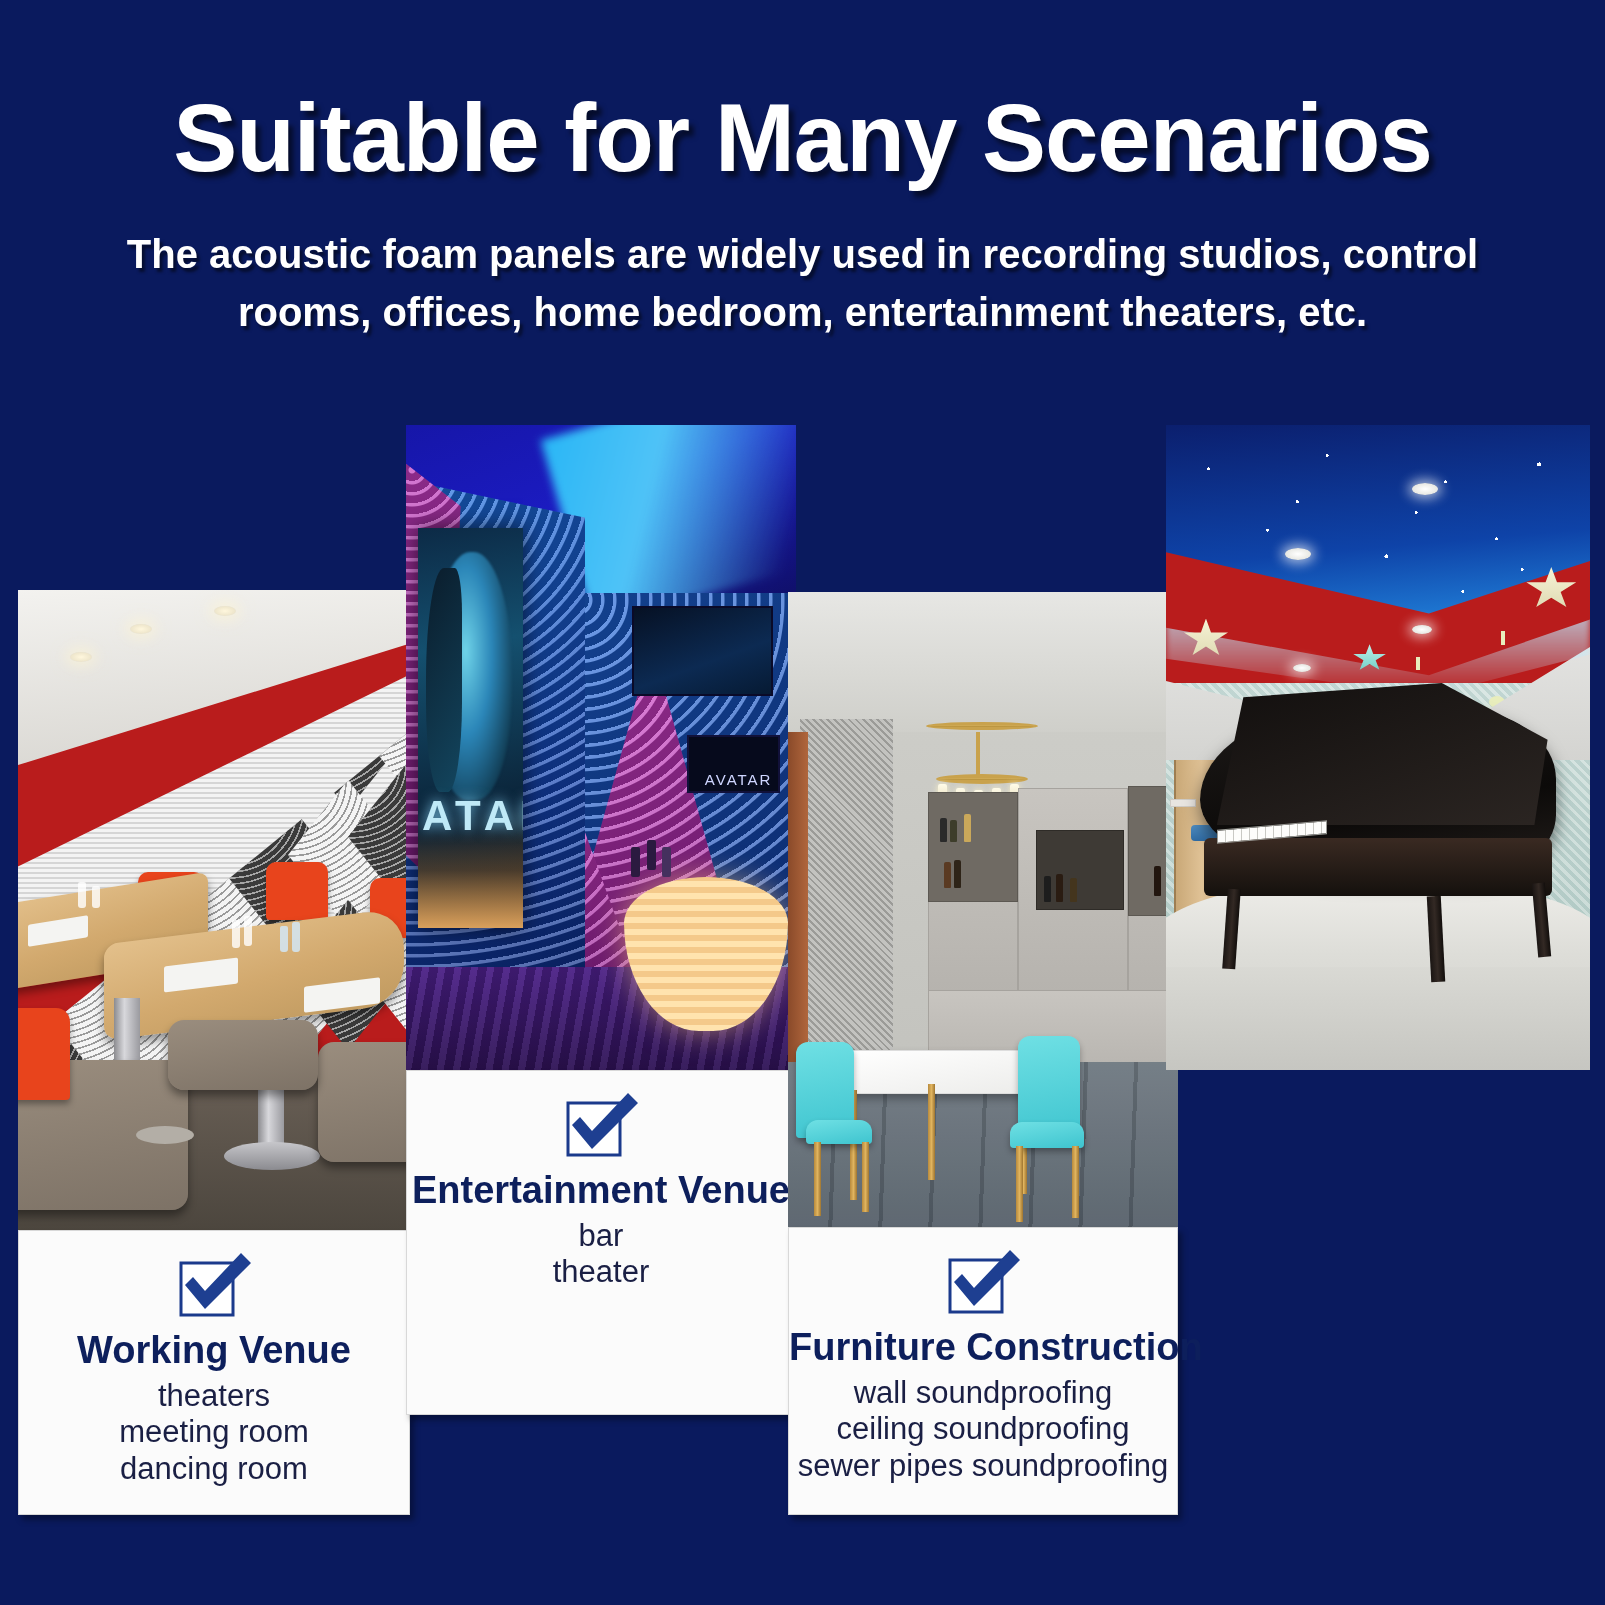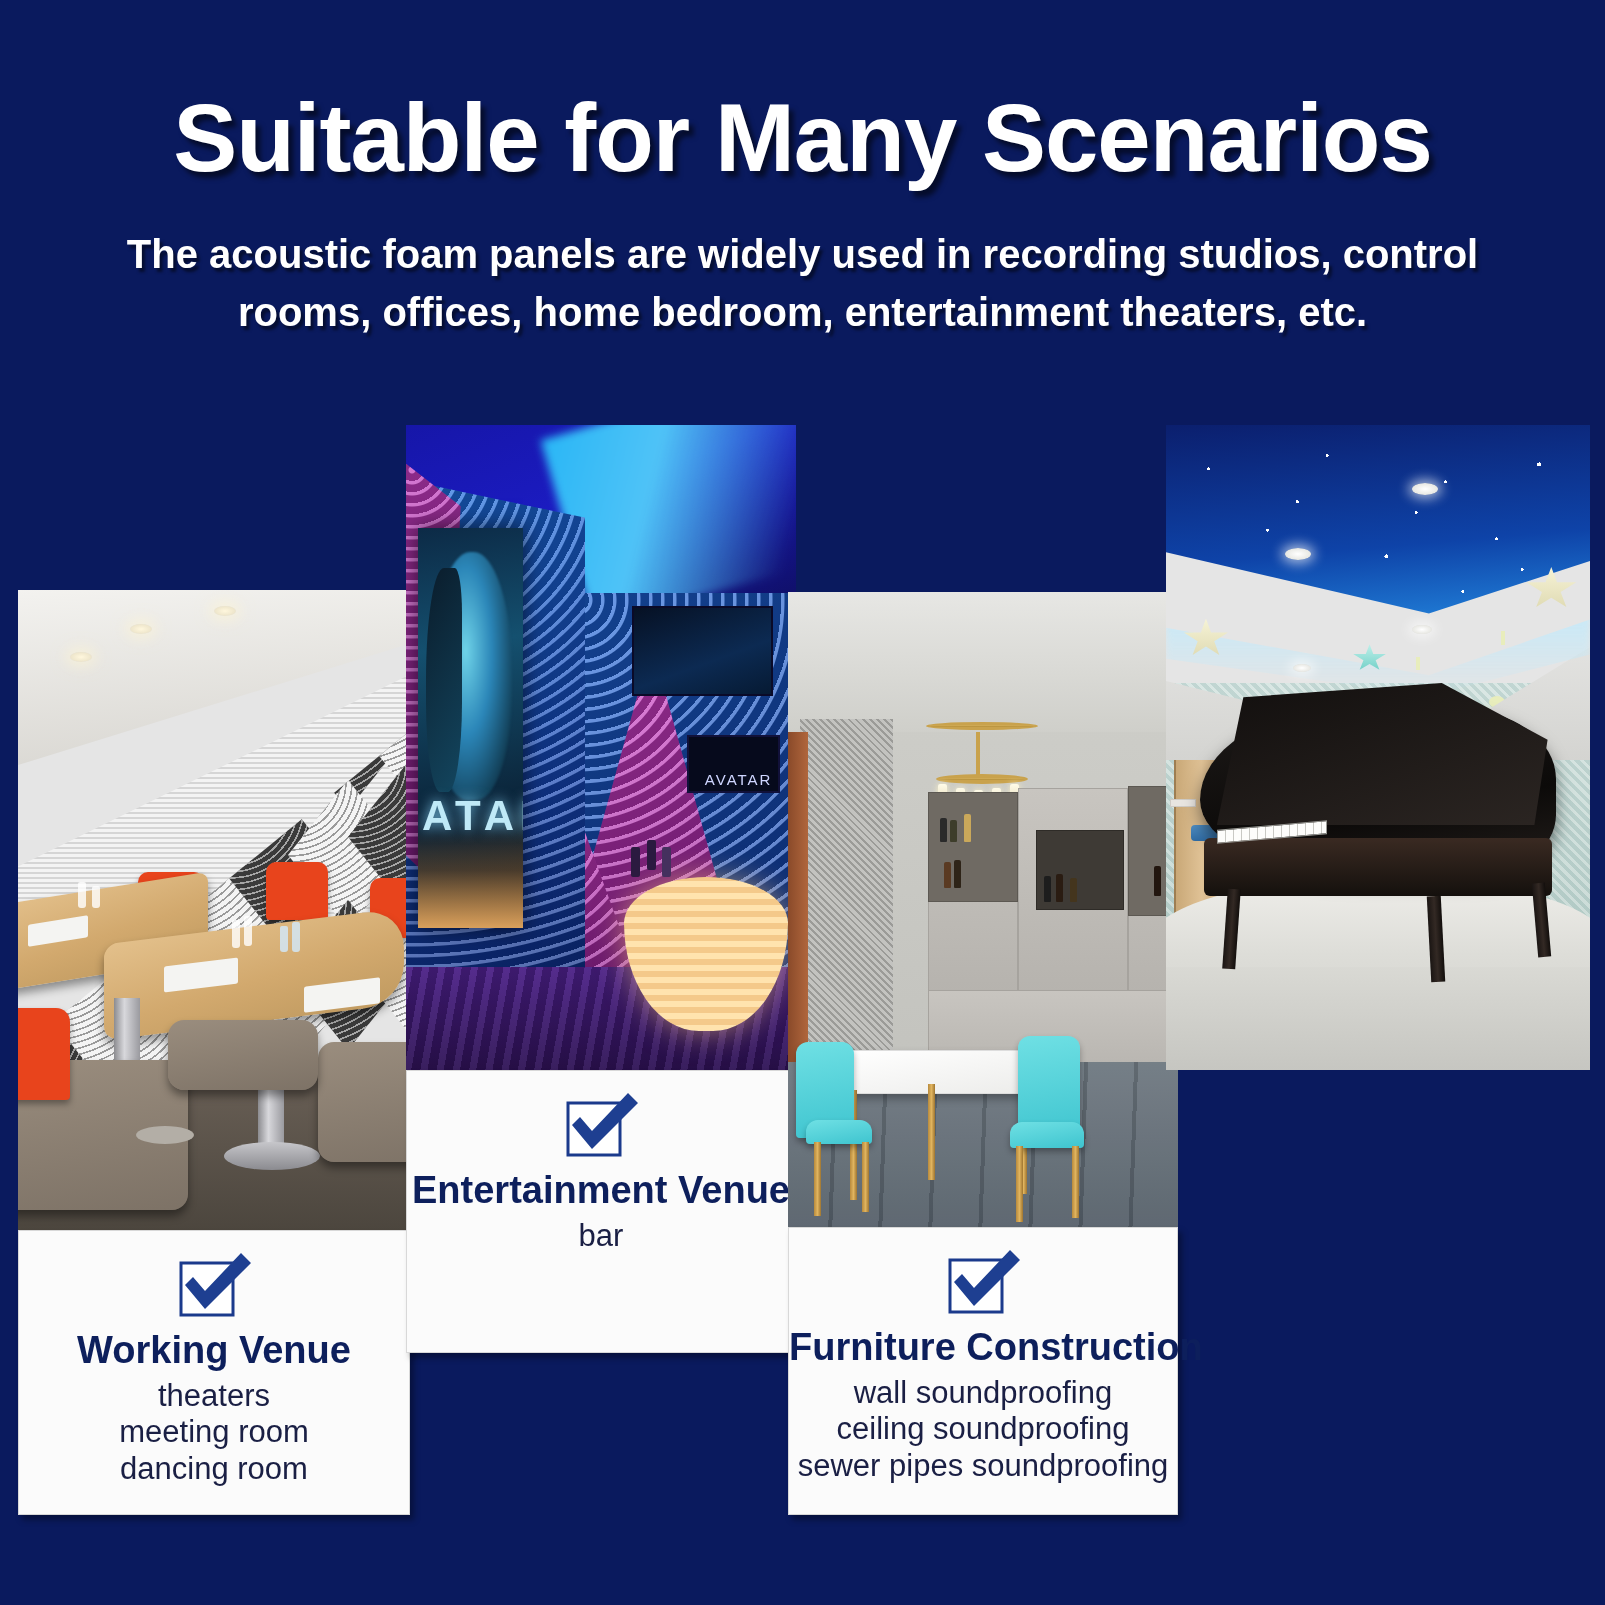--- a/index.html
+++ b/index.html
@@ -31,21 +31,21 @@
     margin-top:32px;
     padding:0 90px;
     text-shadow: 3px 4px 3px rgba(0,0,0,0.5);
   }
 
   
   .card { position:absolute; }
   .photo {
     position:absolute; left:0; top:0;
     overflow:hidden;
-    background:#e5e5e5;
+    background:#b91c1c;
   }
   .panel {
     position:absolute;
     left:0;
     background:#fbfbfb;
     border:1px solid #d8d8d8;
     box-shadow: 4px 5px 6px rgba(0,0,0,0.35);
     text-align:center;
     padding-top:18px;
   }
@@ -483,30 +483,31 @@
       </div>
 
       <div class="c2-floor"></div>
       <div class="c2-counter"></div>
       <div class="c2-bottle" style="right:40%; bottom:30%;"></div>
       <div class="c2-bottle" style="right:36%; bottom:31%;"></div>
       <div class="c2-bottle" style="right:32%; bottom:30%; background:#45305e;"></div>
     </div>
   </div>
 
-  <div class="panel" style="top:645px; width:390px; height:283px;">
+  <div class="panel" style="top:645px; width:390px; height:345px;">
     <div class="check-wrap">
       <svg width="86" height="72" viewBox="0 0 86 72">
         <rect x="10" y="14" width="52" height="52" fill="#ffffff" stroke="#1b3a8c" stroke-width="3"></rect>
         <path d="M14 36 L22 28 L34 42 L70 4 L80 14 L34 60 Z" fill="#1e3f91"></path>
       </svg>
     </div>
     <div class="card-title">Entertainment Venue</div>
     <div class="card-sub">
       <div>bar</div>
+      <div>theater</div>
     </div>
   </div>
 </div>
 
 <div class="card" style="left:788px; top:592px; width:390px; height:923px;">
 
   <div class="photo" style="width:390px; height:635px;">
     <div class="scene">
       <div class="c3-back"></div>
       <div class="c3-ceil"></div>

